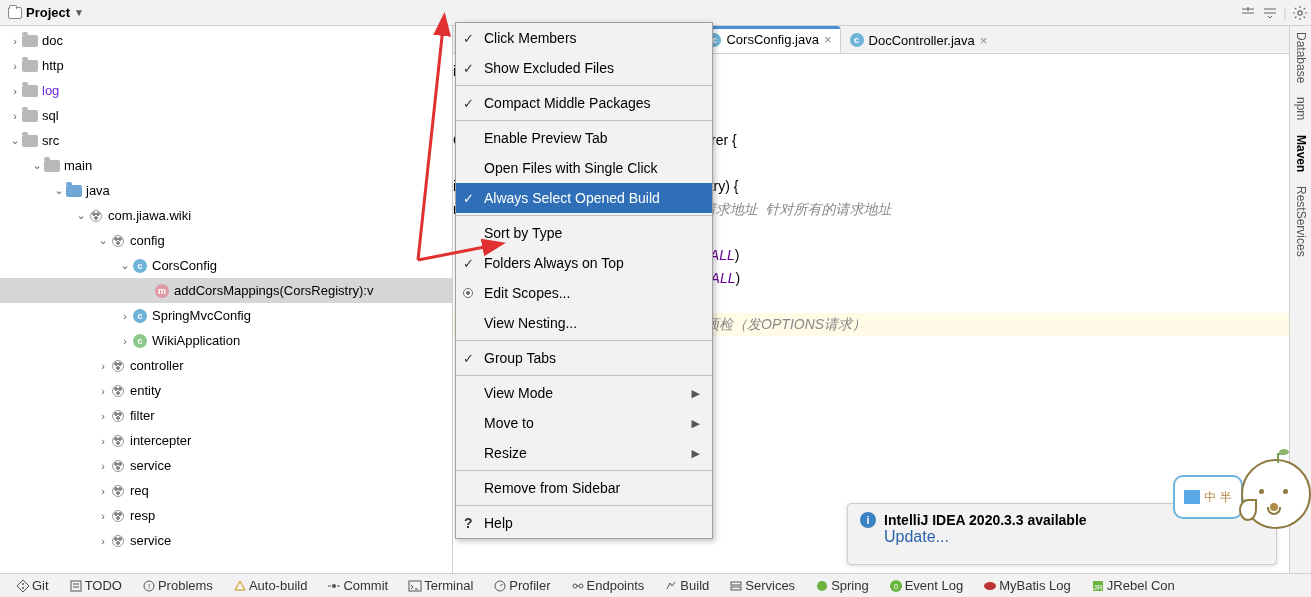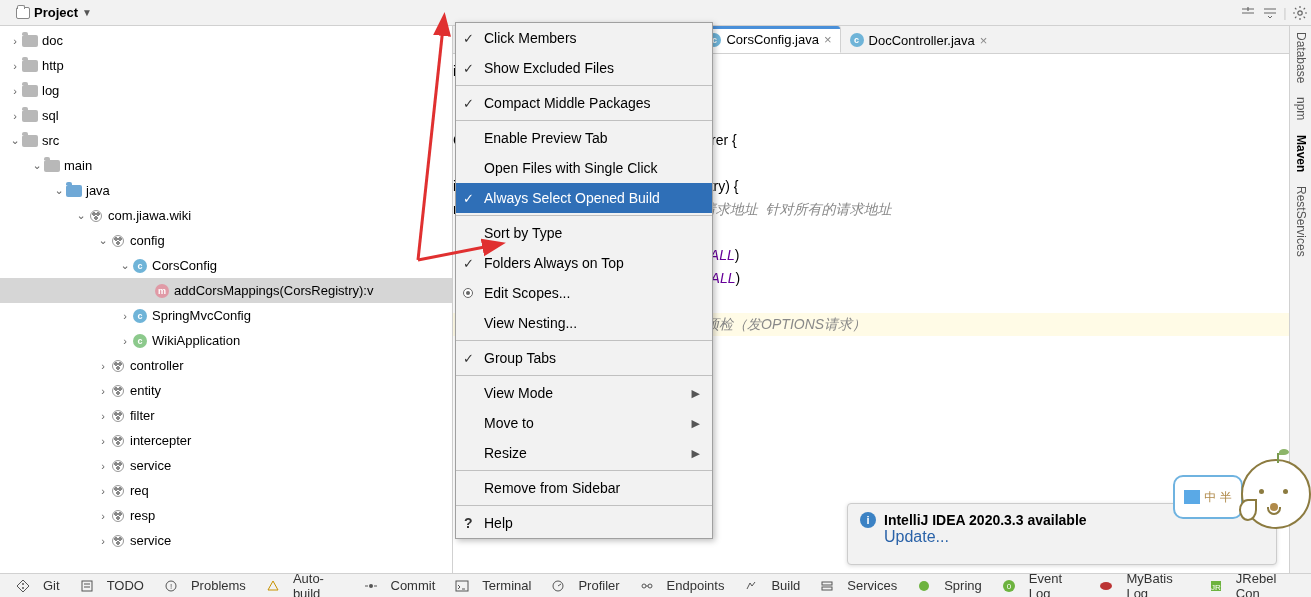--- a/index.html
+++ b/index.html
@@ -1,21 +1,21 @@
 <!DOCTYPE html>
 <html><head>
 <meta charset="utf-8">
 <style>
   * { box-sizing: border-box; margin: 0; padding: 0; font-family: "Segoe UI", Arial, sans-serif; }
   body { width: 1311px; height: 597px; overflow: hidden; background: #fff; position: relative; font-size: 13px; color: #000; }
   .root { display: flex; flex-direction: column; width: 100%; height: 100%; }
 
   
   .topbar { height: 26px; border-bottom: 1px solid #d1d1d1; display: flex; align-items: center; background: #f2f2f2; }
-  .proj-label { display: flex; align-items: center; gap: 4px; padding: 0 16px; font-weight: 600; }
+  .proj-label { display: flex; align-items: center; gap: 4px; padding: 0 8px; font-weight: 600; }
   .proj-label .dir-icon { width: 14px; height: 12px; background: #fff; border: 1px solid #888; border-radius: 2px; position: relative; }
   .proj-label .dir-icon::before { content:""; position:absolute; top:-3px; left:0; width:6px; height:3px; background:#fff; border:1px solid #888; border-bottom:none; border-radius:2px 2px 0 0;}
   .topbar .spacer { flex: 1; }
   .topbar .tool { width: 22px; height: 22px; display: flex; align-items: center; justify-content: center; color: #666; }
   .topbar .tool svg { width: 16px; height: 16px; }
 
   
   .main { flex: 1; display: flex; position: relative; overflow: hidden; }
 
   
@@ -30,21 +30,21 @@
   .folder-blue { width:16px; height:12px; background:#6fa8d6; border-radius:2px; position:relative; }
   .folder-blue::before { content:""; position:absolute; top:-3px; left:0; width:6px; height:3px; background:#6fa8d6; border-radius:2px 2px 0 0; }
   .pkg-icon { width:12px; height:12px; border-radius:50%; border:1px solid #999; background:
      radial-gradient(circle at 30% 30%, #888 2px, transparent 2px),
      radial-gradient(circle at 70% 30%, #888 2px, transparent 2px),
      radial-gradient(circle at 50% 70%, #888 2px, transparent 2px), #fff; }
   .class-icon { width:14px; height:14px; border-radius:50%; background:#6fb4d8; color:#fff; font-size:9px; display:flex; align-items:center; justify-content:center; font-weight:700; }
   .class-icon.green { background:#8cc98c; }
   .method-icon { width:14px; height:14px; border-radius:50%; background:#e09aa6; color:#fff; font-size:9px; display:flex; align-items:center; justify-content:center; font-weight:700; }
   .tree-row.sel { background:#d6d6d6; }
-  .yellow-text { color:#000000; }
+  .yellow-text { color:#6d28d9; }
 
   
   .editor-pane { flex:1; display:flex; flex-direction:column; overflow:hidden; position:relative; }
   .tabs { height:28px; border-bottom:1px solid #d1d1d1; display:flex; align-items:flex-end; background:#f2f2f2; padding-left: 60px; }
   .tab { height:27px; display:flex; align-items:center; gap:5px; padding:0 8px; border:1px solid transparent; border-bottom:none; border-radius:3px 3px 0 0; font-size:13px; color:#000;}
   .tab .close { color:#888; font-size:13px; }
   .tab.active { background:#fff; border-color:#d1d1d1; border-bottom:1px solid #fff; position:relative; }
   .tab.active::after { content:""; position:absolute; left:0; right:0; top:-1px; height:3px; background:#4a90d9; border-radius:3px 3px 0 0; }
   .tab .ci { width:14px; height:14px; border-radius:50%; background:#6fb4d8; color:#fff; font-size:9px; display:flex; align-items:center; justify-content:center; font-weight:700;}
   .editor-body { flex:1; background:#fff; position:relative; font-family:"Consolas","Courier New",monospace; font-size:14px; color:#000; padding:6px 0 0 0px; overflow:hidden;}
@@ -64,21 +64,21 @@
   .popup .item .check { position:absolute; left:7px; font-size:13px; color:#333;}
   .popup .item .radio { position:absolute; left:7px; width:10px;height:10px; border:1px solid #666; border-radius:50%; background:#fff;}
   .popup .item .radio.on::after{content:"";position:absolute;inset:2px;border-radius:50%;background:#666;}
   .popup .item.sel .check { color:#fff; }
   .popup .sep { height:1px; background:#c0c0c0; margin:2px 0; }
   .popup .item .sub { margin-left:auto; color:#555; font-size:11px;}
   .popup .item .q { position:absolute; left:8px; color:#333; font-weight:600;}
 
   
   .bottombar { height:24px; border-top:1px solid #d1d1d1; background:#f2f2f2; display:flex; align-items:center; font-size:13px; gap:0; padding:0 6px;}
-  .bottombar .bi { display:flex; align-items:center; gap:13px; padding:0 10px; color:#333; }
+  .bottombar .bi { display:flex; align-items:center; gap:2px; padding:0 10px; color:#333; }
   .bottombar .bi .ico { width:14px; height:14px; display:flex; align-items:center; justify-content:center; }
   .bottombar .bi .ico svg { width:14px; height:14px; }
 
   
   .right-gutter { position:absolute; right:0; top:26px; bottom:24px; width:22px; background:#f2f2f2; border-left:1px solid #d1d1d1; display:flex; flex-direction:column; align-items:center; padding-top:6px; gap:14px; z-index:5;}
   .right-gutter .rt { writing-mode:vertical-rl; font-size:12px; color:#555; }
   .right-gutter .rt.bold { color:#000; font-weight:600;}
 
   
   .notif { position:absolute; right:34px; bottom:32px; width:430px; height:62px; background:#f2f2f2; border:1px solid #ccc; border-radius:4px; padding:8px 12px; box-shadow:0 1px 4px rgba(0,0,0,.15); z-index:40;}

